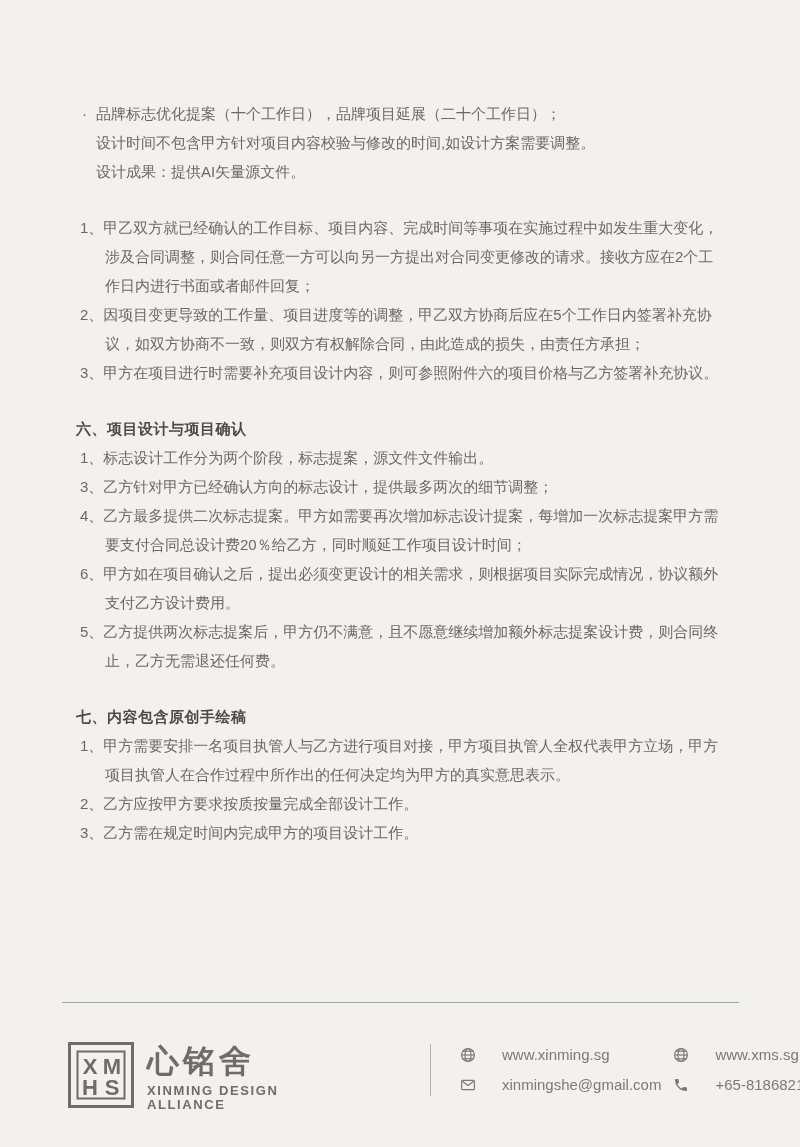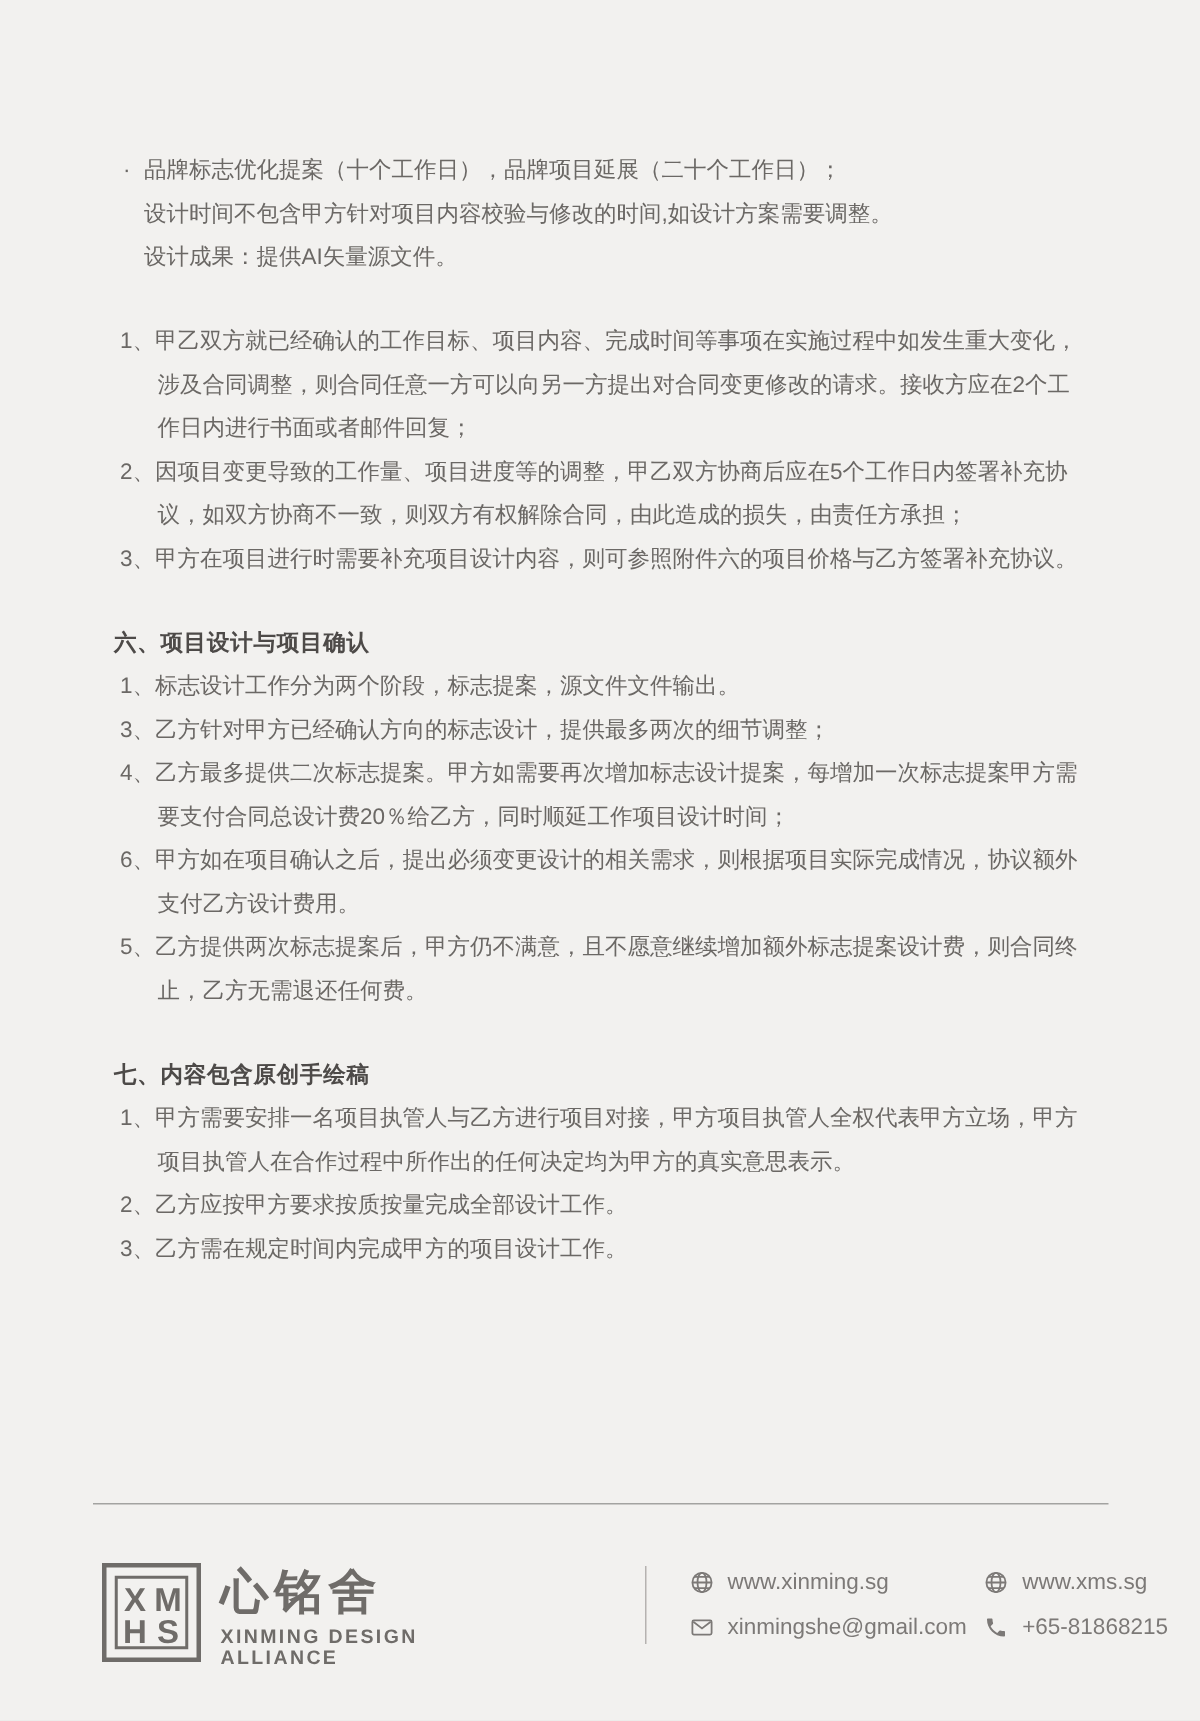--- a/index.html
+++ b/index.html
@@ -25,21 +25,21 @@
   .brand-text { margin-left:13px; color:#6f6c69; }
   .brand-cn { font-size:32px; font-weight:bold; letter-spacing:4px; line-height:1; margin-top:3px; }
   .brand-en { font-size:13px; font-weight:bold; letter-spacing:1.6px; line-height:14px; }
   .brand-en.first { margin-top:7px; }
   .vsep { position:absolute; left:362px; top:2px; width:1px; height:52px; background:#b5b2b0; }
   .contacts {
     position:absolute; left:392px; top:4px;
     display:grid; grid-template-columns:auto auto; column-gap:12px; row-gap:13px;
     font-size:15px; color:#7c7977;
   }
-  .contact { display:flex; align-items:center; gap:9px; white-space:nowrap; }
+  .contact { display:flex; align-items:center; gap:26px; white-space:nowrap; }
   .contact .ic { flex:0 0 auto; display:inline-flex; }
 </style>
 </head>
 <body>
 
 <div class="page">
   <div class="content">
 
     <div class="intro">
       <p class="intro-line"><span class="bullet">·</span><span>品牌标志优化提案（十个工作日），品牌项目延展（二十个工作日）；</span></p>

